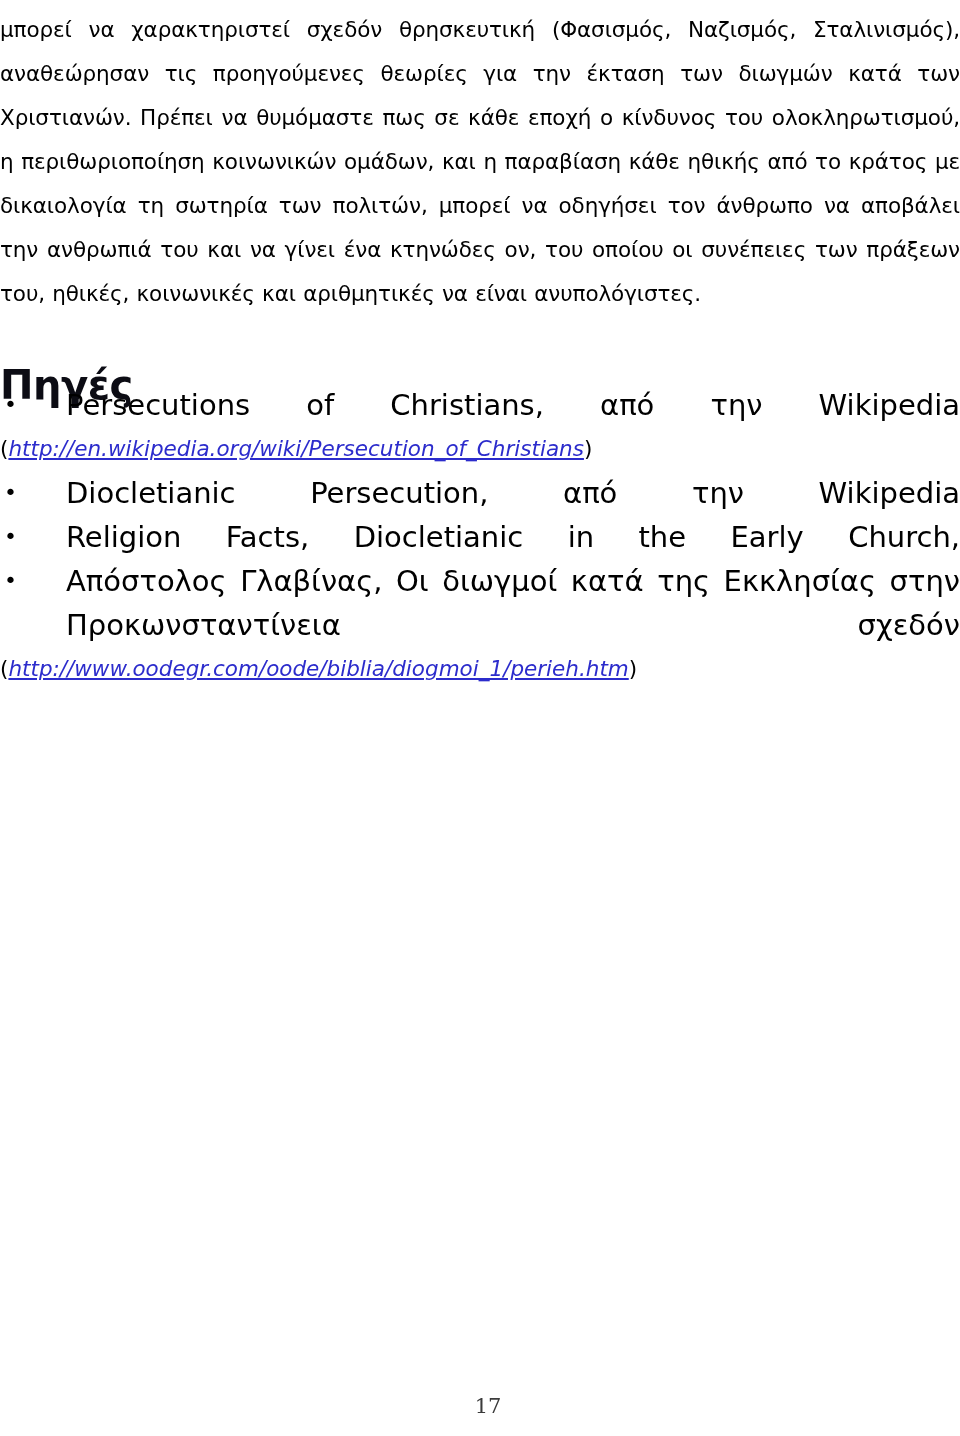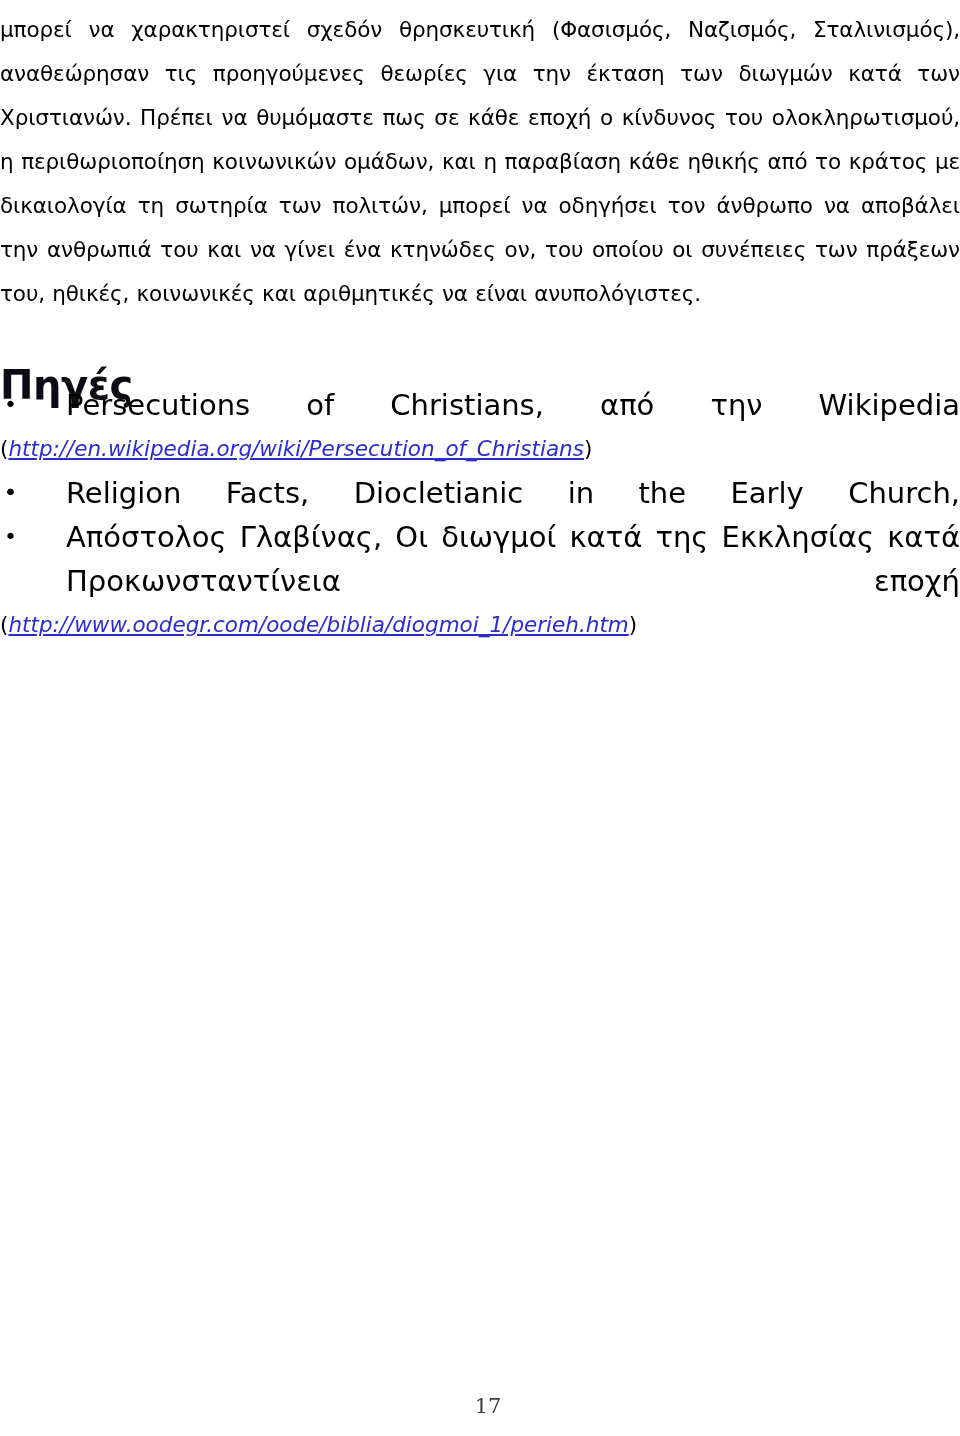--- a/index.html
+++ b/index.html
@@ -125,30 +125,31 @@
   <ul class="ref-list">
 
     <li class="ref-item">
       <span class="ref-bullet">•</span>
       <span class="ref-title">Persecutions of Christians, από την Wikipedia</span>
       <span class="ref-url-line"><span>(</span><a href="#">http://en.wikipedia.org/wiki/Persecution_of_Christians</a><span>)</span></span>
     </li>
 
     <li class="ref-item">
       <span class="ref-bullet">•</span>
+      <span class="ref-title">Diocletianic Persecution, από την Wikipedia</span>
     </li>
 
     <li class="ref-item">
       <span class="ref-bullet">•</span>
       <span class="ref-title">Religion Facts, Diocletianic in the Early Church,</span>
     </li>
 
     <li class="ref-item">
       <span class="ref-bullet">•</span>
-      <span class="ref-title">Απόστολος Γλαβίνας, Οι διωγμοί κατά της Εκκλησίας κατά Προκωνσταντίνεια εποχή</span>
+      <span class="ref-title">Απόστολος Γλαβίνας, Οι διωγμοί κατά της Εκκλησίας στην Προκωνσταντίνεια σχεδόν</span>
       <span class="ref-url-line"><span>(</span><a href="#">http://www.oodegr.com/oode/biblia/diogmoi_1/perieh.htm</a><span>)</span></span>
     </li>
 
   </ul>
 
   <div class="page-number">17</div>
 
 </div>
 
 </body></html>

